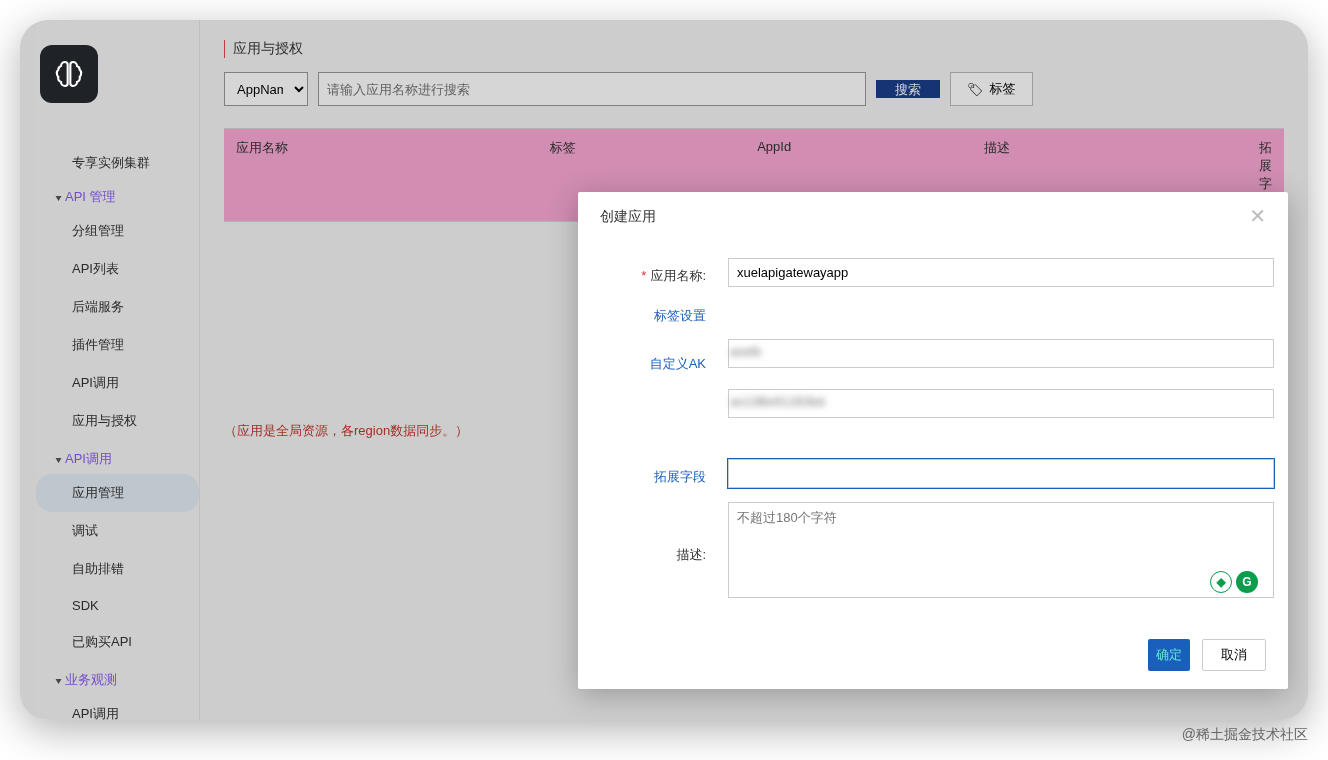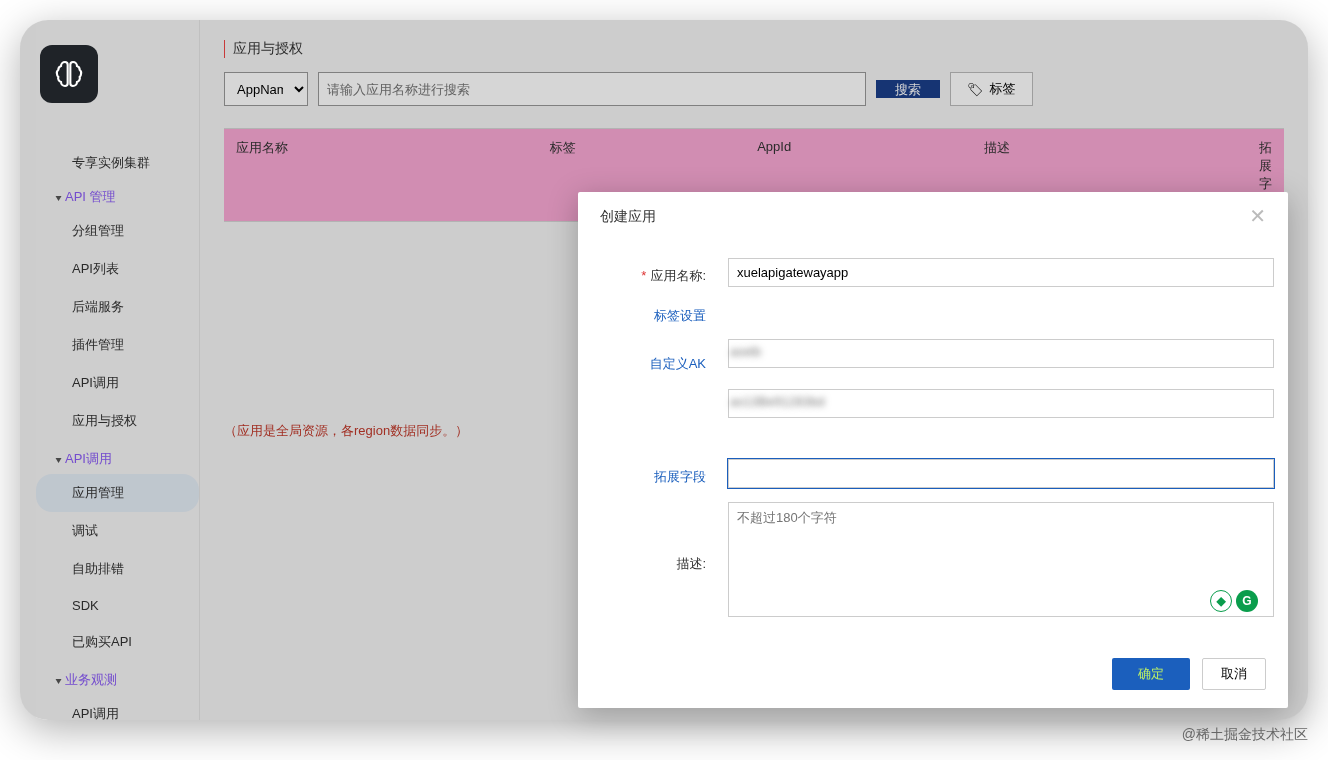--- a/index.html
+++ b/index.html
@@ -29,23 +29,23 @@
   .modal-body { padding:18px 22px 6px 22px; }
   .row { display:flex; align-items:center; margin-bottom:14px; font-size:13px; }
   .lab { width:120px; text-align:right; padding-right:14px; padding-top:6px; color:#333; }
   .lab .req { color:#d33; margin-right:4px; }
   .lab.link { color:#1b5fbd; cursor:pointer; }
   .ctrl { flex:1; }
   .ctrl input[type=text], .ctrl textarea { width:100%; border:1px solid #ccc; padding:6px 8px; font-size:13px;margin-left:8px; }
   .ctrl .focus { border:1px solid #1b5fbd; outline:1px solid #1b5fbd; }
   .hint { font-size:12.5px; color:#555; margin-top:8px; line-height:1.5; }
   .blur { color:transparent; text-shadow:0 0 6px rgba(0,0,0,.55); user-select:none; }
-  .ta { resize:none; height:115px; position:relative; }
+  .ta { resize:none; height:96px; position:relative; }
   .modal-foot { display:flex; justify-content:flex-end; gap:12px; padding:18px 22px; }
-  .btn-ok { background:#1b5fbd; color:#bef264; border:none; height:32px; padding:0 26px; font-size:13px; cursor:pointer; border-radius:2px; }
+  .btn-ok { background:#1b5fbd; color:#5eead4; border:none; height:32px; padding:0 8px; font-size:13px; cursor:pointer; border-radius:2px; }
   .btn-cancel { background:#fff; border:1px solid #ccc; height:32px; padding:0 18px; font-size:13px; cursor:pointer; border-radius:2px; }
   .watermark { position:absolute; bottom:16px; right:20px; font-size:14px; color:#666; z-index:40; }
   .gi { width:22px; height:22px; border-radius:50%; display:flex; align-items:center; justify-content:center; font-size:12px; font-weight:bold; }
   .gi1 { background:#fff; border:1px solid #0a9d4c; color:#0a9d4c; }
   .gi2 { background:#0a9d4c; color:#fff; }
 </style>
 </head>
 <body>
 
 <div class="app-shell">

